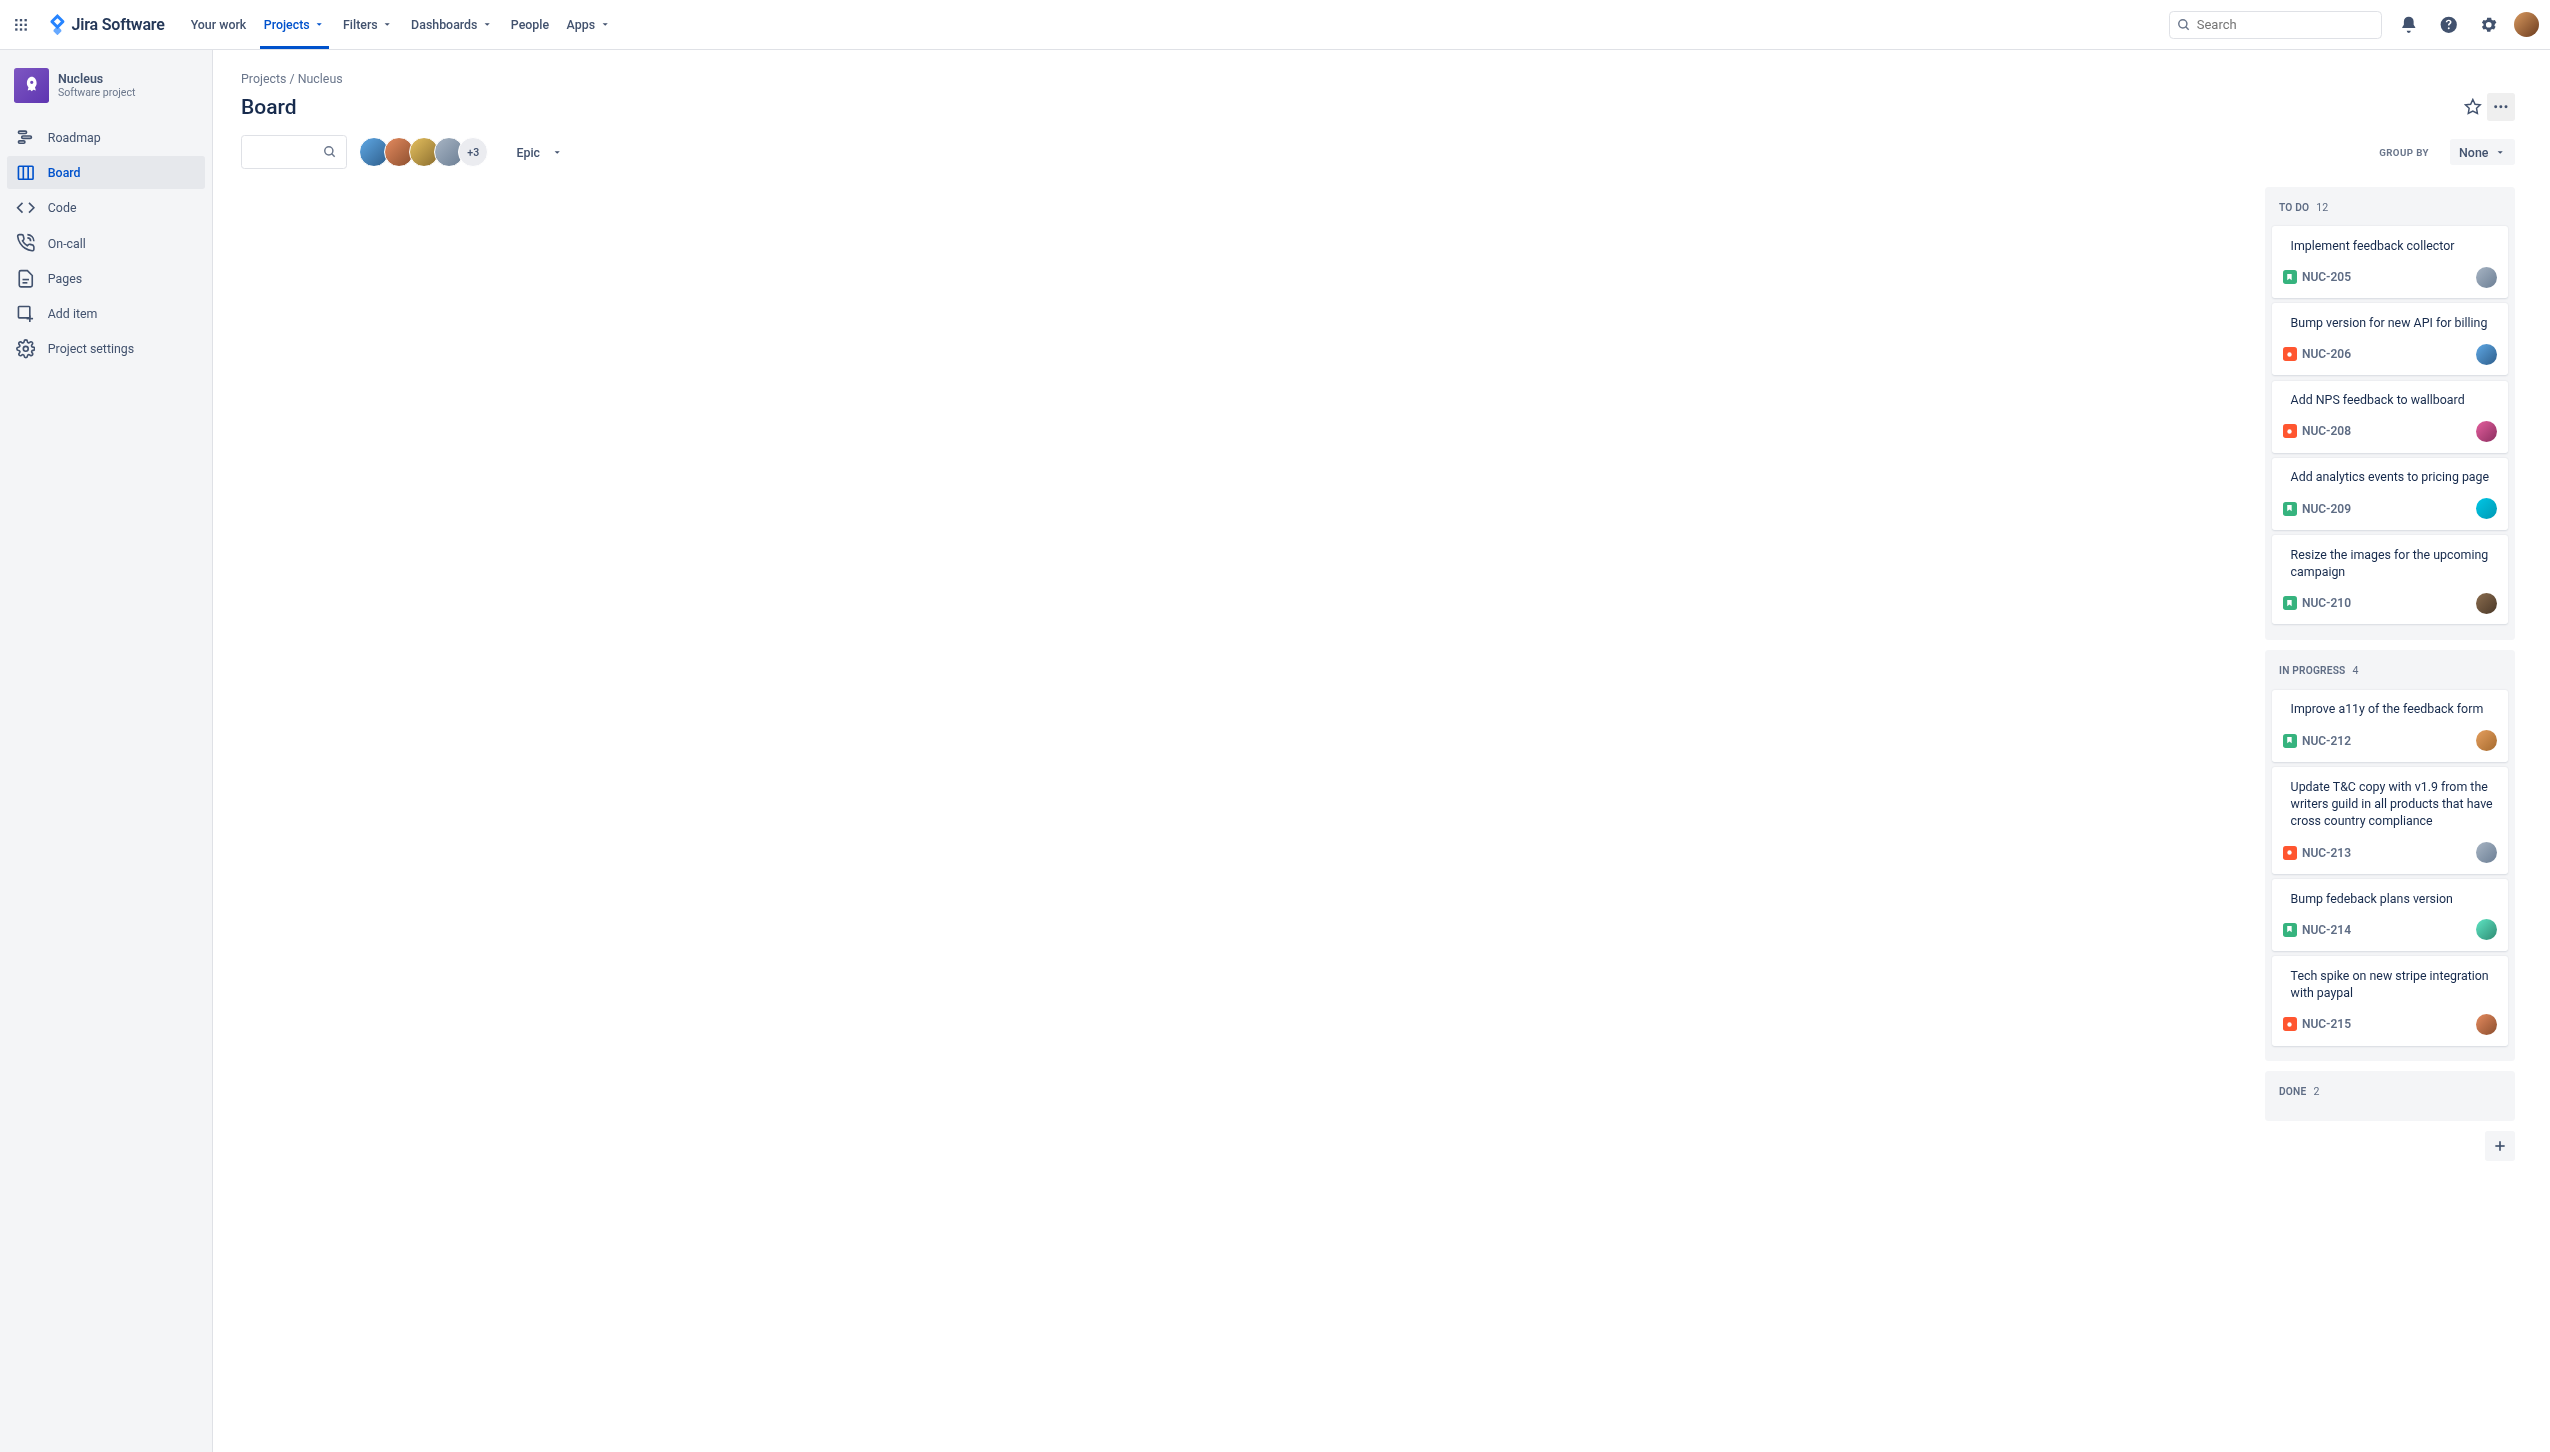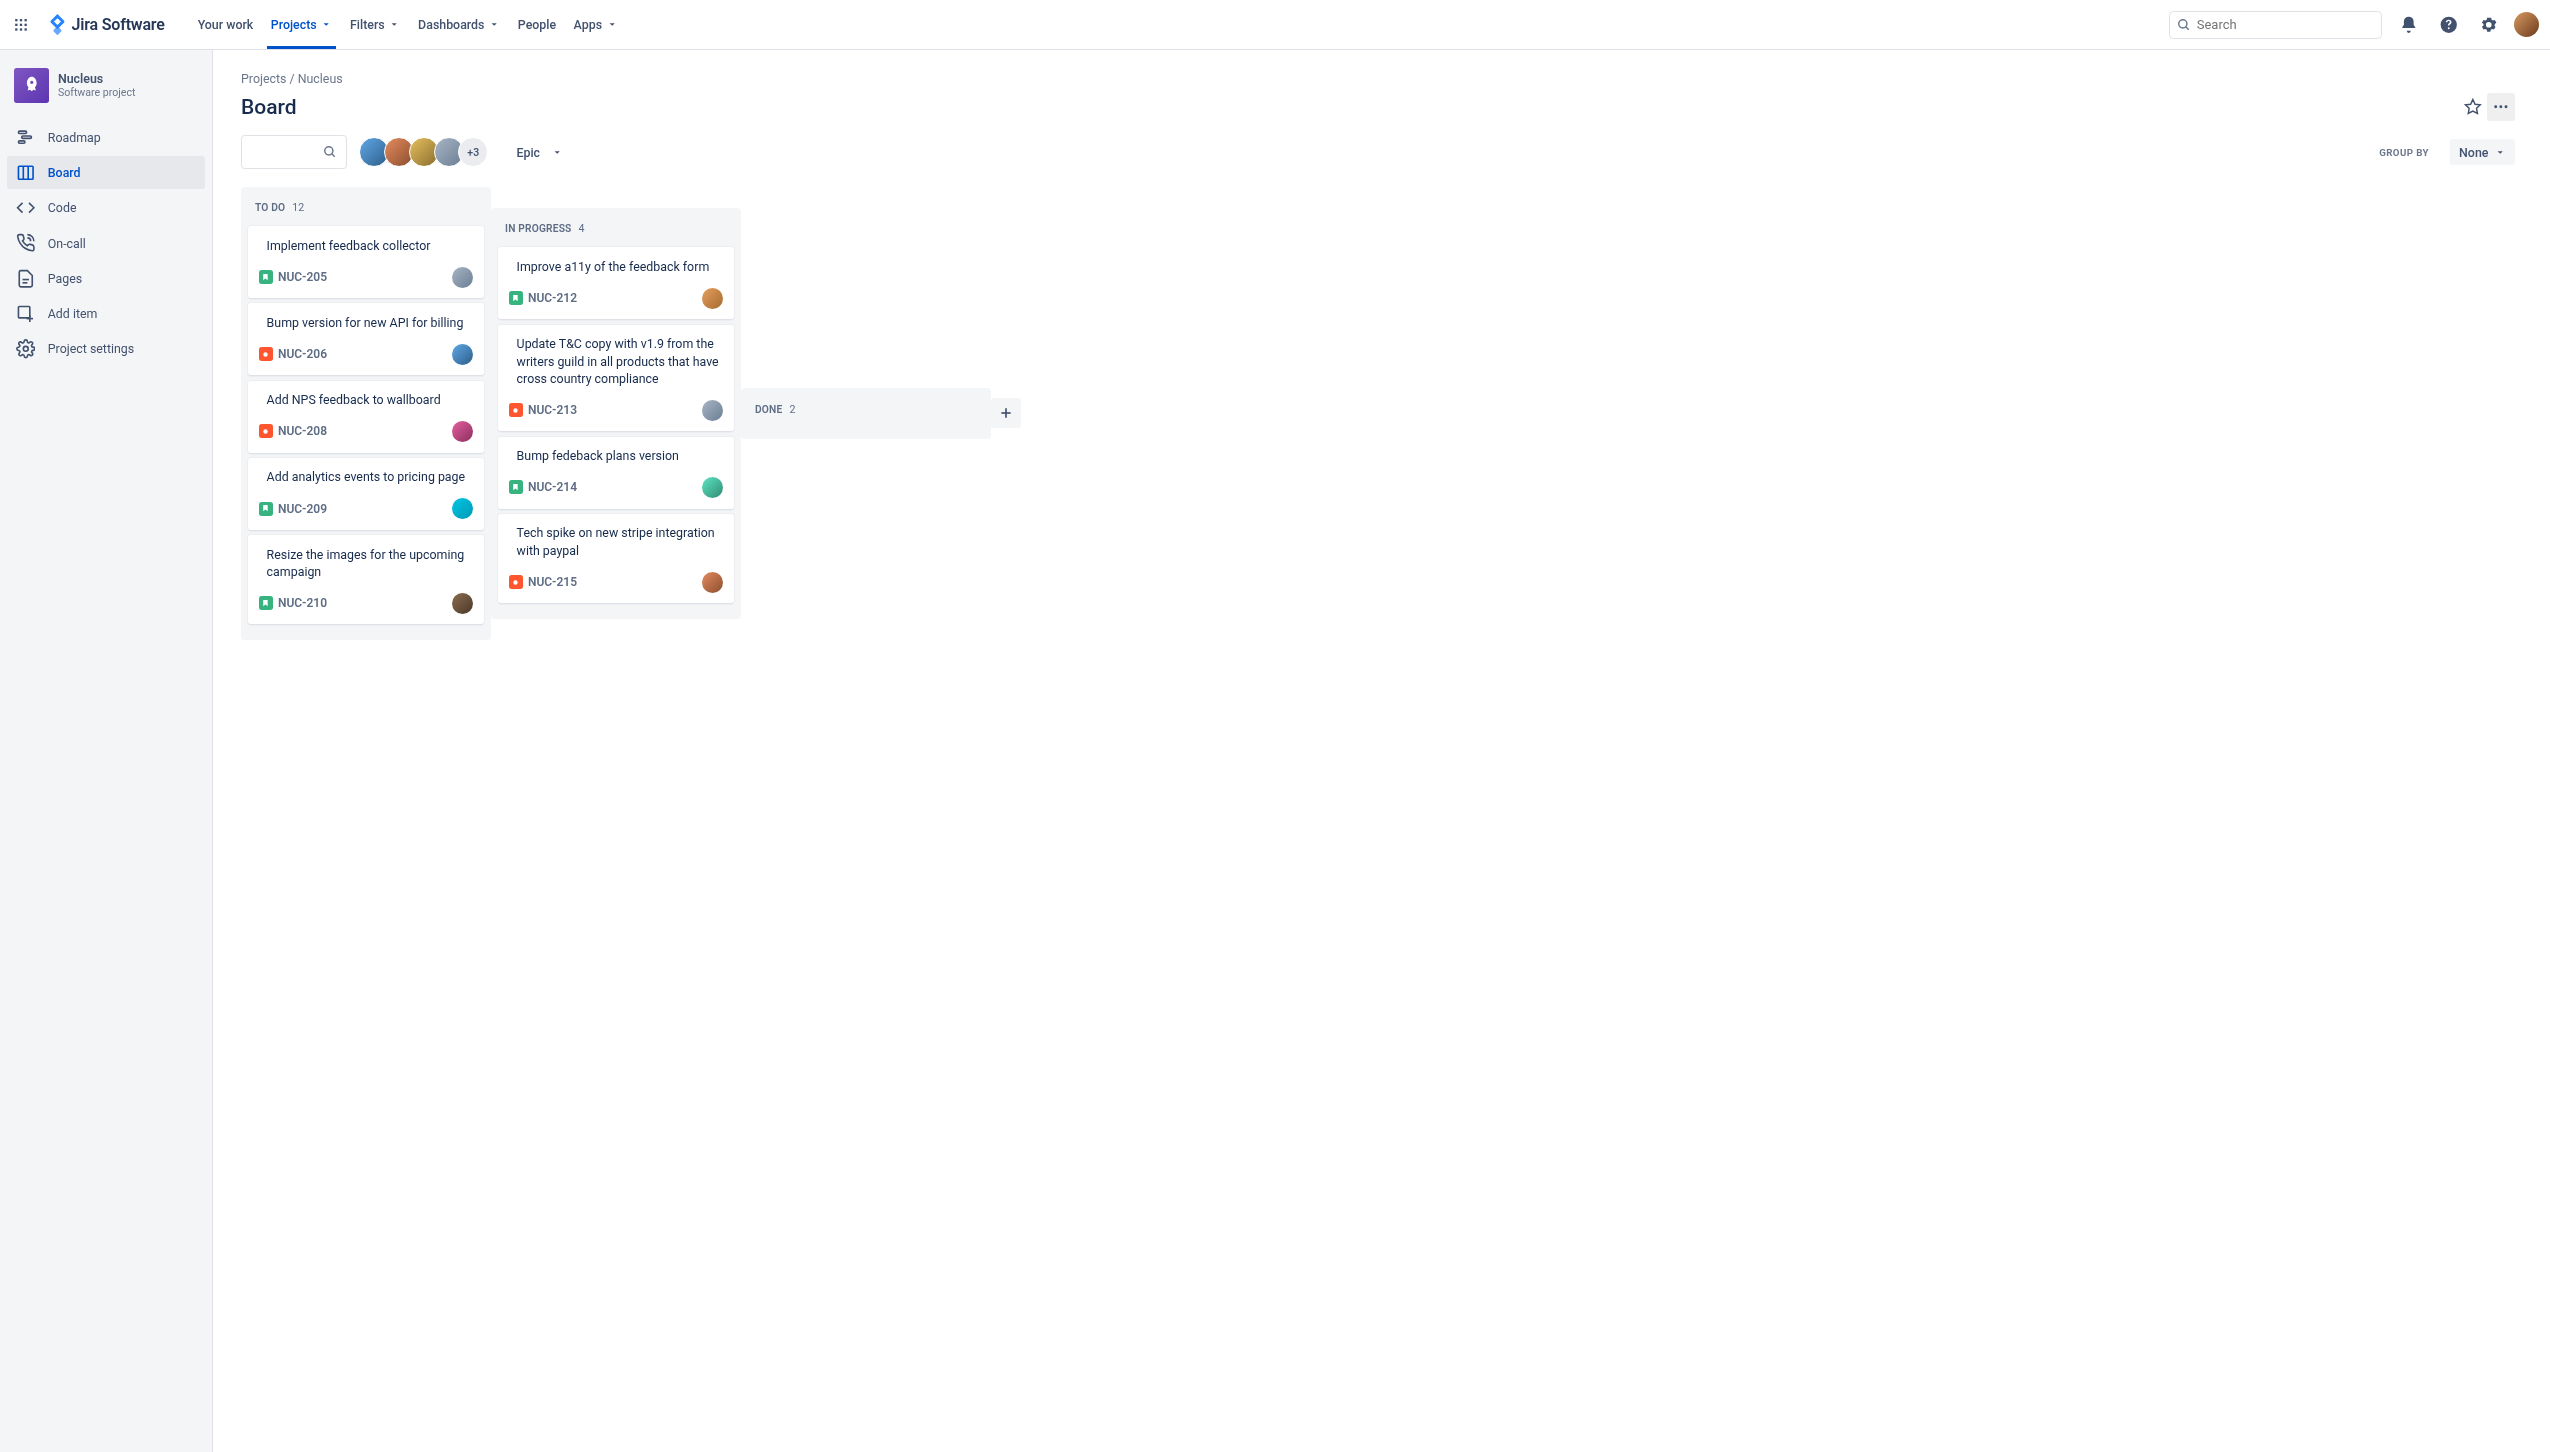--- a/index.html
+++ b/index.html
@@ -4,21 +4,21 @@
 <style>
 * { margin: 0; padding: 0; box-sizing: border-box; font-family: -apple-system, BlinkMacSystemFont, "Segoe UI", Roboto, Helvetica, Arial, sans-serif; }
 body { background: #fff; color: #172B4D; font-size: 12.4px; overflow: hidden; }
 
 
 .topnav { height: 50px; border-bottom: 0.9px solid #DFE1E6; display: flex; align-items: center; padding: 0 10.6px; gap: 12px; }
 .app-switcher-icon { width: 21px; height: 21px; color: #42526E; cursor: pointer; padding: 3.5px; display: flex; align-items: center; justify-content: center; }
 .logo { display: flex; align-items: center; gap: 3.5px; margin: 0 7px 0 3.5px; cursor: pointer; }
 .logo-mark { width: 21px; height: 21px; color: #2684FF; }
 .logo-text { font-size: 16px; font-weight: 600; color: #253858; letter-spacing: -0.2px; }
-.nav-items { display: flex; align-items: center; gap: 3.5px; margin-left: 7px; }
+.nav-items { display: flex; align-items: center; gap: 3.5px; }
 .nav-item { padding: 3.5px 7px; color: #42526E; font-weight: 500; cursor: pointer; border-radius: 2.7px; display: flex; align-items: center; gap: 3.5px; height: 28px; }
 .nav-item.active { color: #0052CC; position: relative; }
 .nav-item.active::after { content: ""; position: absolute; bottom: -10.6px; left: 3.5px; right: 3.5px; height: 2.7px; background: #0052CC; }
 .chevron { width: 12.4px; height: 12.4px; }
 .nav-spacer { flex: 1; }
 .search-box { width: 213px; height: 28px; border: 1.8px solid #DFE1E6; border-radius: 4.4px; display: flex; align-items: center; padding: 0 7px; gap: 5.3px; color: #6B778C; background: #fff; }
 .search-box input { border: none; outline: none; flex: 1; font-size: 13px; color: #172B4D; }
 .top-icon { width: 28px; height: 28px; display: flex; align-items: center; justify-content: center; color: #42526E; cursor: pointer; border-radius: 50%; }
 .avatar { width: 25px; height: 25px; border-radius: 50%; background: linear-gradient(135deg, #d8995f, #6b3b1e); cursor: pointer; }
 
@@ -50,21 +50,21 @@
 .assignee-stack { display: flex; align-items: center; }
 .assignee-stack .stack-av { width: 30px; height: 30px; border-radius: 50%; border: 1.8px solid #fff; margin-left: -5.3px; cursor: pointer; }
 .assignee-stack .stack-av:first-child { margin-left: 0; }
 .stack-more { width: 30px; height: 30px; border-radius: 50%; border: 1.8px solid #fff; margin-left: -5.3px; background: #EBECF0; display: flex; align-items: center; justify-content: center; font-size: 10.6px; font-weight: 500; color: #42526E; cursor: pointer; }
 .epic-dd { display: flex; align-items: center; gap: 11px; color: #42526E; font-weight: 500; cursor: pointer; padding: 5.3px 7px; margin-left: 8.9px; }
 .ctrl-spacer { flex: 1; }
 .groupby-label { font-size: 9.7px; font-weight: 700; color: #6B778C; letter-spacing: 0.4px; }
 .groupby-dd { display: flex; align-items: center; gap: 5.3px; background: #F4F5F7; padding: 5.3px 8.9px; border-radius: 2.7px; font-weight: 500; color: #42526E; cursor: pointer; margin-left: 8.9px; }
 
 
-.board { display: flex; gap: 0; align-items: center; }
+.board { display: flex; gap: 10px; align-items: flex-end; flex-direction: column; }
 .column { width: 250px; background: #F4F5F7; border-radius: 3.5px; padding: 10.6px 7px; flex-shrink: 0; }
 .col-head { display: flex; align-items: baseline; gap: 7px; padding: 3.5px 7px 12.4px 7px; }
 .col-name { font-size: 10.2px; font-weight: 600; color: #5E6C84; letter-spacing: 0.2px; }
 .col-count { font-size: 10.6px; color: #5E6C84; }
 .add-col { width: 30px; height: 30px; background: #F4F5F7; border-radius: 2.7px; display: flex; align-items: center; justify-content: center; color: #42526E; cursor: pointer; flex-shrink: 0; }
 
 .card { background: #fff; border-radius: 2.7px; box-shadow: 0 0.9px 1.8px rgba(9,30,66,0.12); padding: 10.6px; margin-bottom: 5.3px; cursor: pointer; }
 .card-title { font-size: 12.4px; color: #172B4D; line-height: 1.4; margin-bottom: 12.4px; margin-left: 8px; }
 .card-foot { display: flex; align-items: center; justify-content: space-between; }
 .card-key-wrap { display: flex; align-items: center; gap: 5.3px; }

